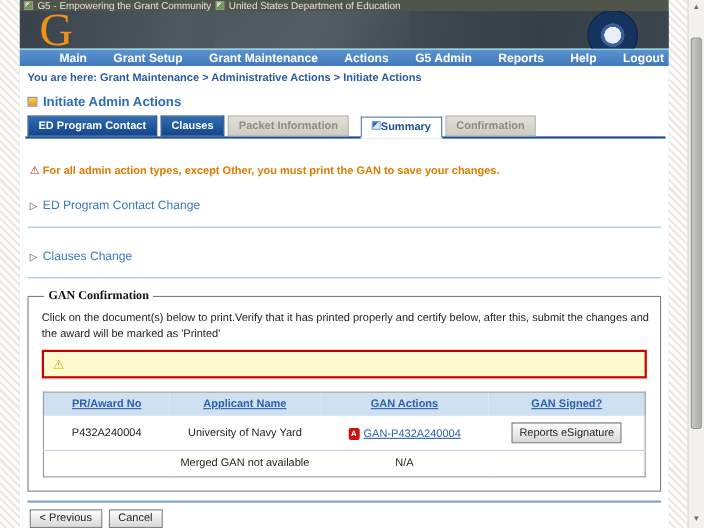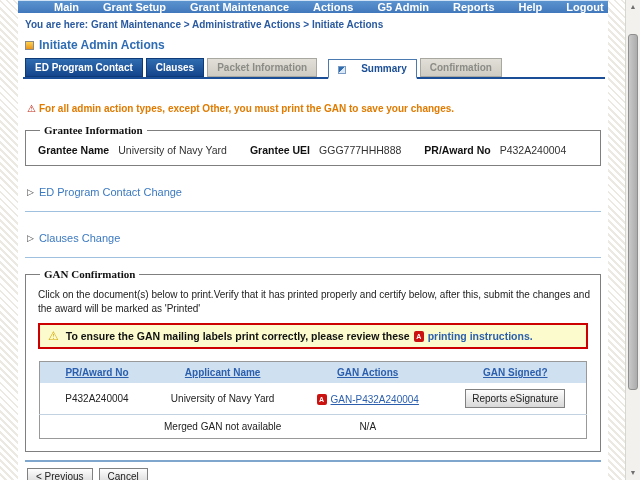--- a/index.html
+++ b/index.html
@@ -39,21 +39,21 @@
 
   .page-title-row { margin:8px 0 0 4px; display:flex; align-items:center; gap:5px; }
   .title-icon { width:9px; height:9px; border:1px solid #8a8a8a; background:linear-gradient(#ffd24d,#e8941a); }
   .page-title { font-size:12px; font-weight:bold; color:#2e6db4; }
 
   .tabs { margin:6px 0 0 2px; display:flex; align-items:flex-end; border-bottom:2px solid #1a4e96; padding-left:2px; }
   .tab { font-size:10px; font-weight:bold; padding:3px 9px 3px; margin-right:3px; border:1px solid #0e3a78;
     background:linear-gradient(#2f6cb0,#14458c); color:#fff; white-space:nowrap; cursor:pointer; }
   .tab.disabled { background:linear-gradient(#e2dfd8,#cfccc4); color:#8c8c86; border-color:#a8a8a0; cursor:default; }
   .tab.current { background:#fff; color:#1a4e96; border-color:#4a7ab0; border-bottom:2px solid #fff;
-    margin-bottom:-2px; margin-left:8px; display:flex; align-items:flex-end; gap:15px; }
+    margin-bottom:-2px; margin-left:8px; display:flex; align-items:flex-start; gap:0; }
   .cur-tab-icon { width:8px; height:8px; border:1px solid #7a9cc4; background:linear-gradient(135deg,#2f6cb0 0 45%,#dce8f4 45% 100%); }
 
   .warn-line { margin:24px 0 0 6px; display:flex; align-items:center; gap:3px; }
   .warn-icon-red { color:#c22b1a; font-size:10px; line-height:10px; }
   .warn-text { color:#e07b00; font-weight:bold; font-size:10px;text-align:center; }
 
   fieldset { border:1px solid #7f7f7f; margin:10px 4px 0 4px; padding:6px 10px 8px 10px; background:#fff; }
   legend { font-family:"Liberation Serif", serif; font-weight:bold; font-size:11px; color:#111; padding:0 4px; margin-left:4px; }
   .grantee-row { display:flex; align-items:center; gap:9px; font-size:10.5px; padding:2px 0 1px 2px; }
   .g-label { font-weight:bold; color:#111; white-space:nowrap; }
@@ -150,56 +150,40 @@
             <span>Summary</span>
           </span>
         <span class="tab disabled">Confirmation</span>
       </div>
 
       <div class="warn-line">
         <span class="warn-icon-red">⚠</span>
         <span class="warn-text">For all admin action types, except Other, you must print the GAN to save your changes.</span>
       </div>
 
-      <fieldset>
-        <legend>Grantee Information</legend>
-        <div class="grantee-row">
-          <span class="g-label">Grantee Name</span>
-          <span class="g-value">University of Navy Yard</span>
-          <span class="g-label">Grantee UEI</span>
-          <span class="g-value">GGG777HHH888</span>
-          <span class="g-label">PR/Award No</span>
-          <span class="g-value">P432A240004</span>
-        </div>
-      </fieldset>
 
       <div class="collapse-row">
         <span class="tri-icon">▷</span>
         <span class="collapse-label">ED Program Contact Change</span>
       </div>
       <hr class="hr-blue">
 
       <div class="collapse-row">
         <span class="tri-icon">▷</span>
         <span class="collapse-label">Clauses Change</span>
       </div>
       <hr class="hr-blue">
 
       <fieldset>
         <legend>GAN Confirmation</legend>
 
         <div class="gan-instr">Click on the document(s) below to print.Verify that it has printed properly and certify below, after this, submit the changes and the award will be marked as 'Printed'</div>
 
         <div class="notice">
           <span class="warn-icon-yellow">⚠</span>
-          <span class="notice-text">
-            <span>To ensure the GAN mailing labels print correctly, please review these</span>
-            <span class="pdf-icon">A</span>
-            <span class="link bold">printing instructions.</span>
-          </span>
         </div>
 
         <table class="gan">
           <thead>
             <tr>
               <th class="col1">PR/Award No</th>
               <th class="col2">Applicant Name</th>
               <th class="col3">GAN Actions</th>
               <th class="col4">GAN Signed?</th>
             </tr>

